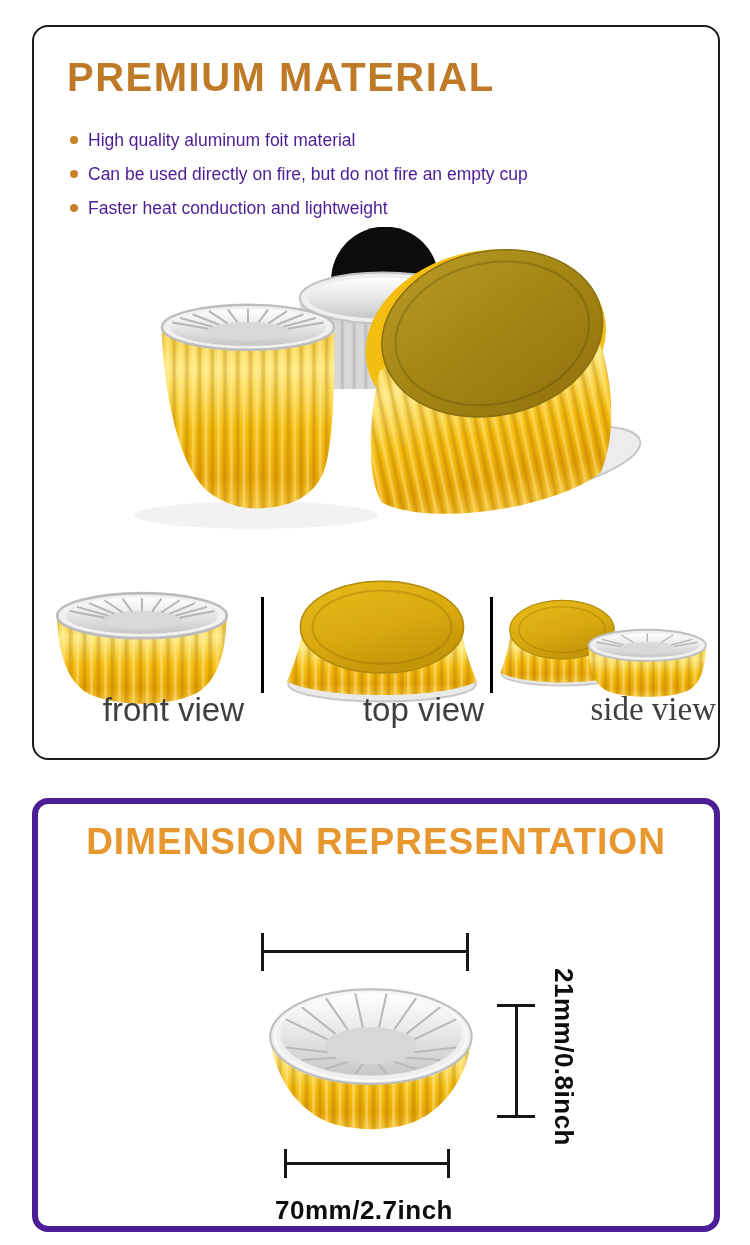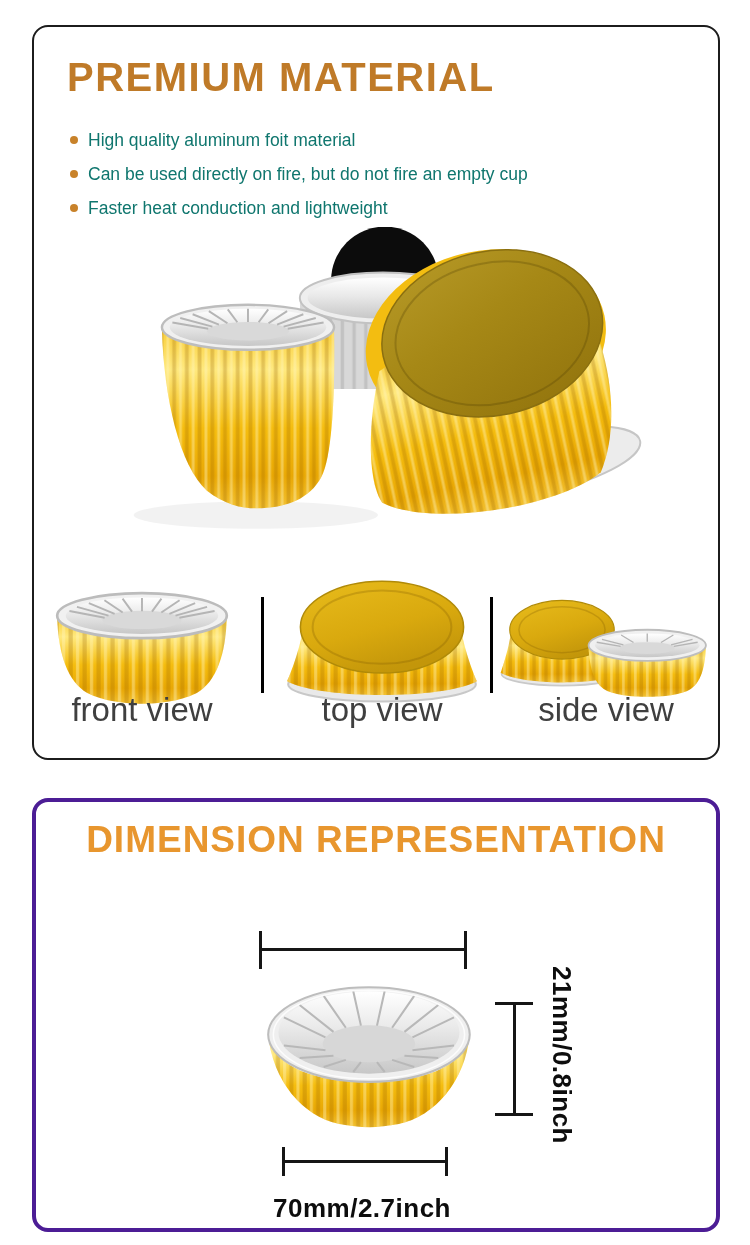--- a/index.html
+++ b/index.html
@@ -1,36 +1,36 @@
 <!DOCTYPE html>
 <html><head>
 <meta charset="utf-8">
 <style>
   html,body{margin:0;padding:0;background:#ffffff;}
   .page{position:relative;width:750px;height:1245px;background:#ffffff;overflow:hidden;
         font-family:"Liberation Sans", sans-serif;}
   .card{position:absolute;left:32px;width:688px;background:#fff;border-radius:16px;box-sizing:border-box;}
   .card1{top:25px;height:735px;border:2px solid #1c1c1c;}
-  .card2{top:798px;height:434px;border:4px solid #4c1d95;}
+  .card2{top:798px;height:434px;border:6px solid #4c1d95;}
 
   .title1{position:absolute;left:33px;top:28px;margin:0;font-size:40px;font-weight:800;
           letter-spacing:1.5px;color:#bf7a28;}
   .bullets{position:absolute;left:36px;top:96px;margin:0;padding:0;list-style:none;}
-  .bullets li{display:flex;align-items:flex-start;height:34px;font-size:17.5px;color:#0f766e;line-height:34px;}
+  .bullets li{display:flex;align-items:flex-start;height:34px;font-size:17.5px;color:#4c1d95;line-height:34px;}
   .dot{width:8px;height:8px;border-radius:50%;background:#c8822a;margin:13px 10px 0 0;flex:0 0 8px;}
 
   .hero{position:absolute;left:36px;top:200px;width:577px;height:318px;}
   .hero svg{width:100%;height:100%;}
 
   .view{position:absolute;top:540px;height:170px;}
   .view svg{position:absolute;left:0;}
-  .vlabel{position:absolute;top:124px;width:100%;text-align:center;font-size:33px;color:#3f3f3f;}
+  .vlabel{position:absolute;top:124px;width:100%;text-align:right;font-size:33px;color:#3f3f3f;}
   .v1{left:6px;width:204px;}
   .v2{left:246px;width:204px;}
-  .v3{left:462px;width:220px;}
+  .v3{left:462px;width:220px;font-family:Liberation Serif, serif;}
   .vdivider{position:absolute;top:570px;width:3px;height:96px;background:#000;}
   .d1{left:227px;}
   .d2{left:456px;}
 
   .title2{position:absolute;left:0;top:17px;width:100%;margin:0;text-align:center;
           font-size:37px;font-weight:800;letter-spacing:1px;color:#e8962e;}
   .hline{position:absolute;background:#161616;height:3px;}
   .vline{position:absolute;background:#161616;width:3px;}
   .dim-label{position:absolute;font-weight:bold;font-size:26px;color:#0d0d0d;
              text-align:center;letter-spacing:0.5px;white-space:nowrap;}

